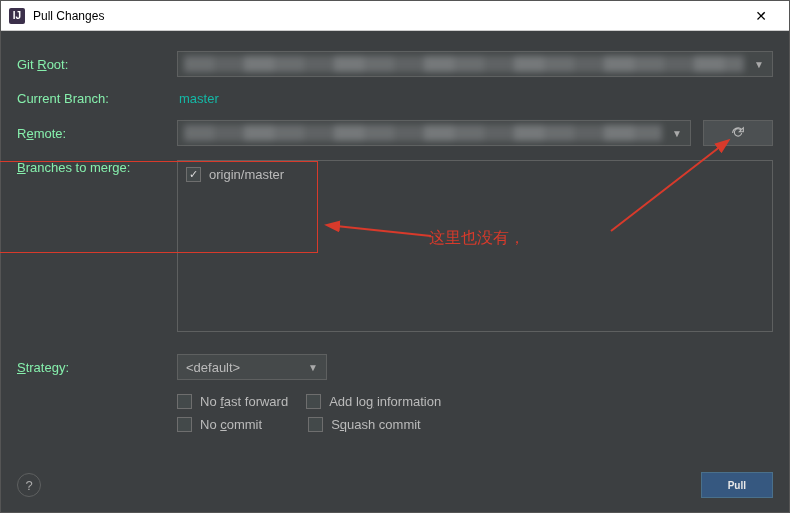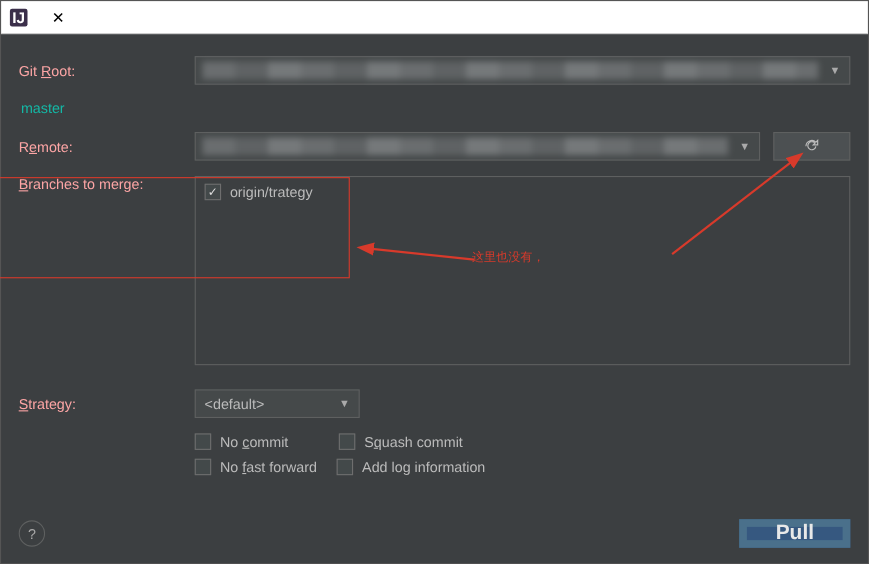--- a/index.html
+++ b/index.html
@@ -3,30 +3,30 @@
 <meta charset="utf-8">
 <style>
   * { box-sizing: border-box; margin: 0; padding: 0; font-family: "Segoe UI", Arial, sans-serif; }
   html, body { width: 790px; height: 513px; overflow: hidden; background: #fff; }
 
   .window { width: 790px; height: 513px; border: 1px solid #555; background: #3c3f41; color: #bbbbbb; display: flex; flex-direction: column; }
 
   
   .titlebar { height: 30px; background: #ffffff; color: #000; display: flex; align-items: center; padding: 0 8px; border-bottom: 1px solid #ccc; }
   .titlebar .app-icon { width: 16px; height: 16px; background: #3b2f4a; border-radius: 2px; display: flex; align-items: center; justify-content: center; margin-right: 8px; }
-  .titlebar .app-icon span { color: #fff; font-size: 14px; font-weight: bold; text-align: right; }
+  .titlebar .app-icon span { color: #fff; font-size: 10px; font-weight: bold; text-align: right; }
   .titlebar .title { flex: 1; font-size: 12px; color: #000; }
   .titlebar .close { width: 40px; text-align: center; font-size: 14px; cursor: default; }
 
   
   .body { flex: 1; padding: 20px 16px 12px 16px; font-size: 13px; position: relative; }
 
   .row { display: flex; align-items: center; margin-bottom: 14px; }
   .row.top { align-items: flex-start; }
-  .label { width: 160px; color: #fca5a5; }
+  .label { width: 160px; color: #86efac; }
   .underline { text-decoration: underline; }
 
   .field { flex: 1; display: flex; align-items: center; }
 
   
   .combo { flex: 1; height: 26px; background: #45494a; border: 1px solid #5e6060; display: flex; align-items: center; padding: 0 8px; color: #bbb; position: relative; }
   .combo .blur { position: absolute; left: 6px; right: 28px; top: 4px; bottom: 4px; background: repeating-linear-gradient(90deg, #7a7d7f 0 30px, #6a6d6f 30px 60px, #8a8d8f 60px 90px); filter: blur(3px); opacity: 0.7; }
   .combo .chev { margin-left: auto; color: #aaa; font-size: 10px; z-index: 2; }
 
   .static-text { color: #14b8a6; padding-left: 2px; }
@@ -47,56 +47,58 @@
   .combo .combo-text { z-index: 2; text-align: center; }
 
   
   .opts { margin-left: 160px; display: flex; gap: 18px; margin-bottom: 8px; }
   .opt { display: flex; align-items: center; gap: 8px; color: #bbbbbb; }
 
   
   .footer { display: flex; align-items: center; padding: 6px 16px 14px 16px; }
   .help-btn { width: 24px; height: 24px; border: 1px solid #5e6060; border-radius: 50%; display: flex; align-items: center; justify-content: center; color: #aaa; font-size: 13px; }
   .footer-spacer { flex: 1; }
-  .btn { height: 26px; padding: 0 26px; border: 7px solid #d946ef; background: #4c5052; color: #bbb; font-size: 19px; display: flex; align-items: center; margin-left: 10px; }
+  .btn { height: 26px; padding: 0 26px; border: 1px solid #d946ef; background: #4c5052; color: #bbb; font-size: 10px; display: flex; align-items: center; margin-left: 10px; }
   .btn.primary { background: #365880; border-color: #4a708b; color: #e8e8e8; font-weight: bold; }
 
   
-  .anno-text { position: absolute; color: #d83a2b; font-size: 11px; line-height: 1.5; font-family: "Microsoft YaHei", sans-serif; pointer-events: none; }
+  .anno-text { position: absolute; color: #d83a2b; font-size: 16px; line-height: 1.5; font-family: "Microsoft YaHei", sans-serif; pointer-events: none; }
 
   
   .arrow-layer { position: absolute; left: 0; top: 0; pointer-events: none; }
 </style>
 </head>
 <body>
 
 <div class="window">
 
   <div class="titlebar">
     <div class="app-icon">
         <span>IJ</span>
       </div>
+    <div class="title">Pull Changes</div>
     <div class="close">✕</div>
   </div>
 
   <div class="body">
 
     <div class="row">
       <div class="label">
         <span>Git </span><span class="underline">R</span><span>oot:</span>
       </div>
       <div class="field">
         <div class="combo">
           <div class="blur"></div>
           <span class="chev">▼</span>
         </div>
       </div>
     </div>
 
     <div class="row">
+      <div class="label">Current Branch:</div>
       <div class="field">
         <span class="static-text">master</span>
       </div>
     </div>
 
     <div class="row">
       <div class="label">
         <span>R</span><span class="underline">e</span><span>mote:</span>
       </div>
       <div class="field">
@@ -113,57 +115,57 @@
     </div>
 
     <div class="row top" style="margin-bottom:22px;">
       <div class="label">
         <span class="underline">B</span><span>ranches to merge:</span>
       </div>
       <div class="field">
         <div class="branches-box">
           <div class="branch-item">
             <div class="checkbox">✓</div>
-            <span>origin/trategy</span>
+            <span>origin/master</span>
           </div>
         </div>
       </div>
     </div>
 
     <div class="row">
       <div class="label">
         <span class="underline">S</span><span>trategy:</span>
       </div>
       <div class="field">
         <div class="combo small">
           <span class="combo-text">&lt;default&gt;</span>
           <span class="chev">▼</span>
         </div>
       </div>
     </div>
 
     <div class="opts">
       <div class="opt">
         <div class="checkbox"></div>
-        <span><span>No </span><span class="underline">c</span><span>ommit</span></span>
+        <span><span>No </span><span class="underline">f</span><span>ast forward</span></span>
       </div>
-      <div class="opt" style="margin-left:28px;">
+      <div class="opt">
         <div class="checkbox"></div>
-        <span><span>S</span><span class="underline">q</span><span>uash commit</span></span>
+        <span><span>Add lo</span><span class="underline">g</span><span> information</span></span>
       </div>
     </div>
 
     <div class="opts">
       <div class="opt">
         <div class="checkbox"></div>
-        <span><span>No </span><span class="underline">f</span><span>ast forward</span></span>
+        <span><span>No </span><span class="underline">c</span><span>ommit</span></span>
       </div>
-      <div class="opt">
+      <div class="opt" style="margin-left:28px;">
         <div class="checkbox"></div>
-        <span><span>Add lo</span><span class="underline">g</span><span> information</span></span>
+        <span><span>S</span><span class="underline">q</span><span>uash commit</span></span>
       </div>
     </div>
 
     <div class="red-box" style="left:-6px; top:130px; width:323px; height:92px;"></div>
 
     <div class="anno-text" style="left:428px; top:195px;">
       <div>这里也没有，</div>
     </div>
 
     <svg class="arrow-layer" width="790" height="480">

